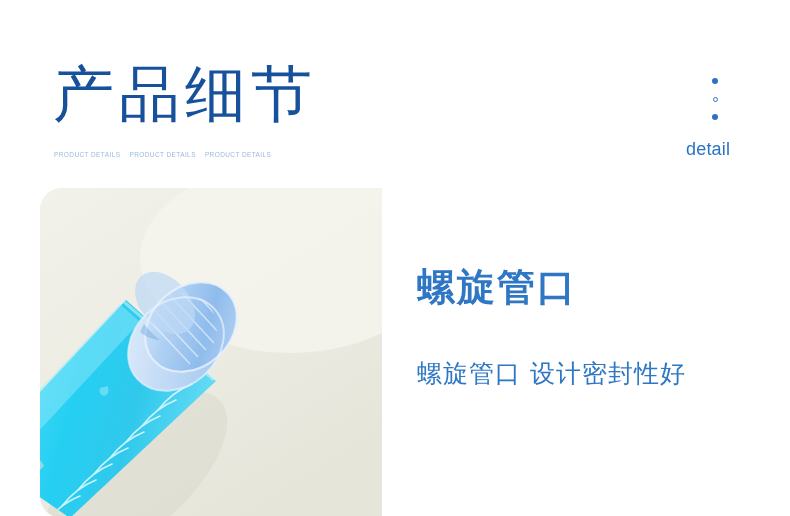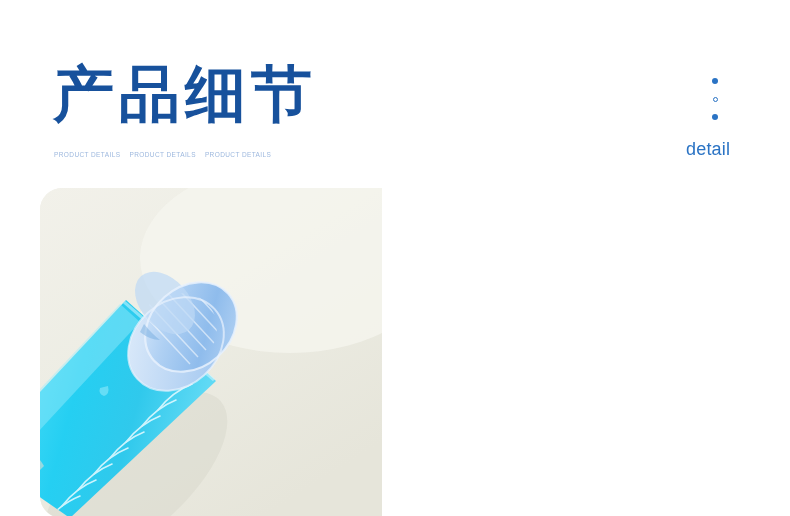--- a/index.html
+++ b/index.html
@@ -28,21 +28,21 @@
     top: 0;
     width: 790px;
     height: 185px;
   }
   .page-title {
     position: absolute;
     left: 53px;
     top: 58px;
     font-size: 61px;
     line-height: 72px;
-    font-weight: bold;
+    font-weight: normal;
     color: #17519C;
     letter-spacing: 5px;
     white-space: nowrap;
     font-family: "DejaVu Sans", "Liberation Sans", sans-serif;
     text-align: center;
   }
   .subtitle-row {
     position: absolute;
     left: 54px;
     top: 150px;
@@ -244,15 +244,17 @@
         <ellipse cx="151" cy="139" rx="50" ry="40" transform="rotate(-42 151 139)" fill="none" stroke="#E7F1FD" stroke-width="2.2" opacity="0.85"></ellipse>
         <ellipse cx="136" cy="156" rx="52" ry="42" transform="rotate(-42 136 156)" fill="none" stroke="#E9F2FD" stroke-width="2" opacity="0.7"></ellipse>
 
         <path d="M 104 136 Q 112 146 120 152 Q 110 152 100 144 Z" fill="#6FA8DE" opacity="0.45"></path>
       </g>
 
       <path d="M -10 262 Q -2 268 4 278 L -14 296 Z" fill="#DFDED2" opacity="0.6"></path>
     </svg>
   </div>
 
-
+  <div class="feature-heading">螺旋管口</div>
+
+  <div class="feature-desc">螺旋管口 设计密封性好</div>
 
 </div>
 
 </body></html>

